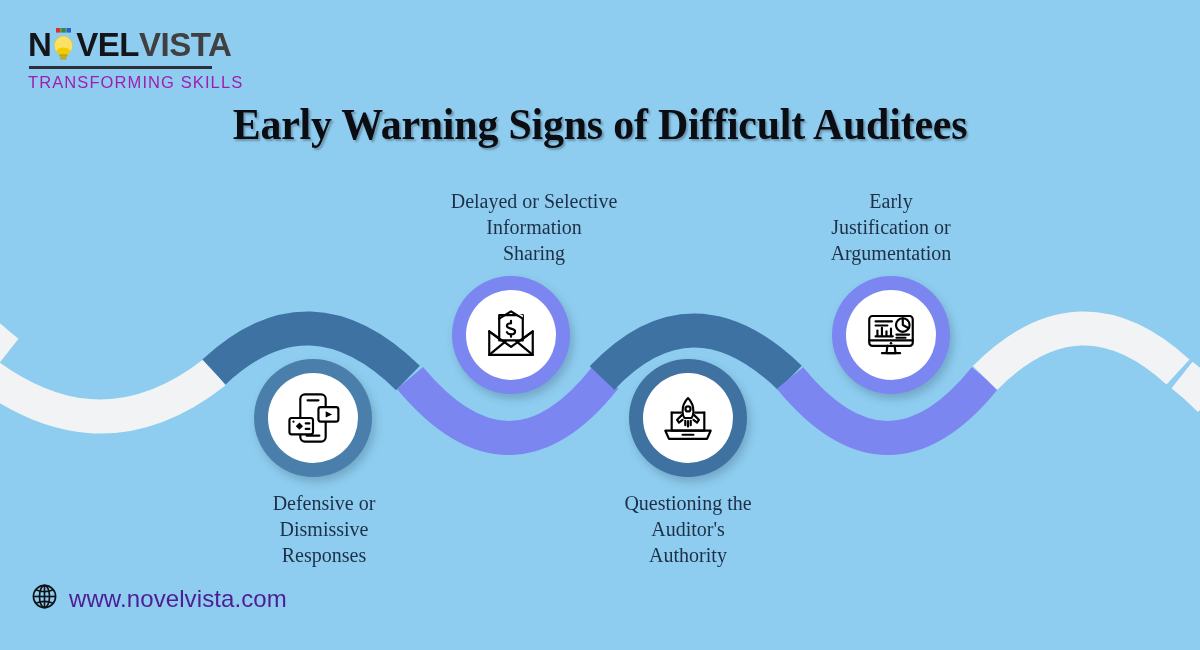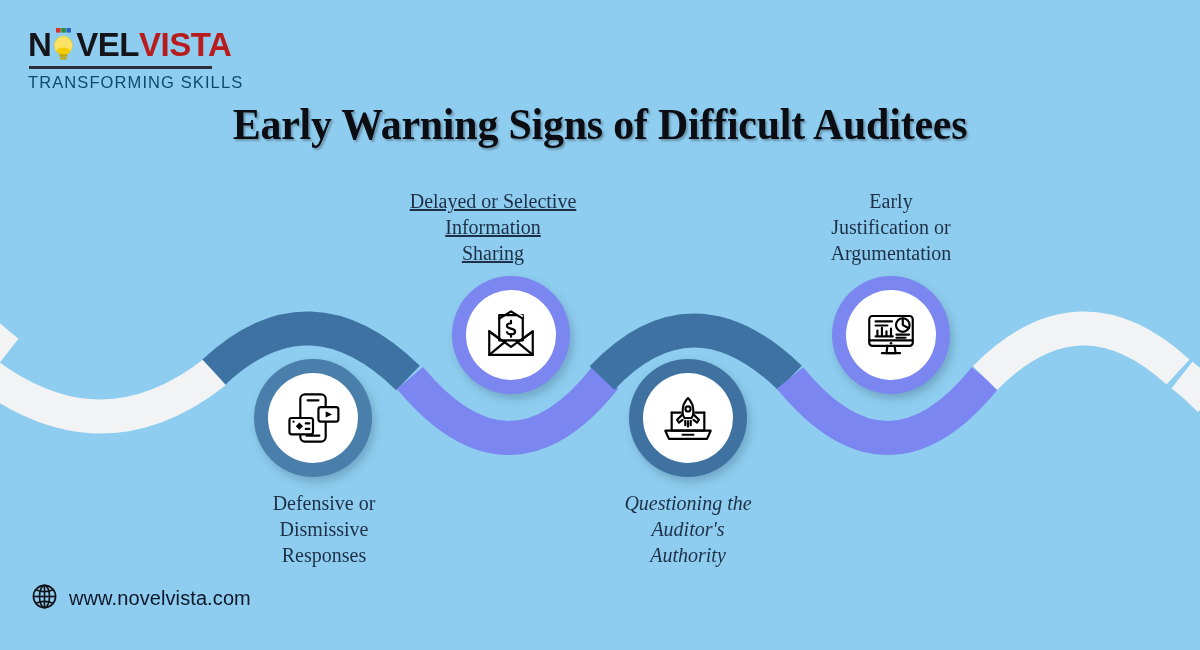--- a/index.html
+++ b/index.html
@@ -31,40 +31,40 @@
     font-family: "Liberation Sans", sans-serif;
     font-weight: bold;
     font-size: 33px;
     letter-spacing: -0.5px;
     line-height: 1;
     white-space: nowrap;
     display: flex;
     align-items: center;
   }
   .logo-n, .logo-vel { color: #14151a; }
-  .logo-vista { color: #b91c1c; }
+  .logo-vista { color: #404040; }
   .logo-bulb {
     position: relative;
     display: inline-block;
     width: 25px;
     height: 33px;
     vertical-align: middle;
   }
   .logo-underline {
     width: 183px;
     height: 3px;
     background: #2b2f3a;
     margin-top: 5px;
     margin-left: 1px;
   }
   .logo-tag {
     font-family: "Liberation Sans", sans-serif;
     font-size: 16.5px;
     letter-spacing: 1.1px;
-    color: #0c4a6e;
+    color: #a21caf;
     margin-top: 4px;
     white-space: nowrap;
   }
 
   
   #title {
     position: absolute;
     left: 0;
     top: 98px;
     width: 1200px;
@@ -121,22 +121,22 @@
   #footer {
     position: absolute;
     left: 31px;
     top: 583px;
     display: flex;
     align-items: center;
     gap: 11px;
   }
   #footer .url {
     font-family: "Liberation Sans", sans-serif;
-    font-size: 20px;
-    color: #0f172a;
+    font-size: 24px;
+    color: #4c1d95;
     letter-spacing: 0.1px;
   }
 </style>
 </head>
 <body>
 
 <div id="stage">
 
   <svg id="wave" viewBox="0 0 1200 650" xmlns="http://www.w3.org/2000/svg">
     <defs>
@@ -220,21 +220,21 @@
             <line x1="32" y1="31.4" x2="32" y2="34"></line>
             <path d="M8 28 L8 54 L56 54 L56 28 L44 37"></path>
             <path d="M8 28 L20 37"></path>
             <path d="M8 28 L32 45 L56 28"></path>
             <path d="M8 54 L26 39"></path>
             <path d="M56 54 L38 39"></path>
           </svg>
         </span>
       </div>
     </div>
-    <div class="label" style="left:383px; top:188px; width:220px;text-decoration:underline;">Delayed or Selective
+    <div class="label" style="left:424px; top:188px; width:220px;">Delayed or Selective
 Information
 Sharing</div>
   </div>
 
   <div class="node">
     <div class="ring" style="left:629px; top:359px; width:118px; height:118px; background:#3f72a0;">
       <div class="inner" style="left:14px; top:14px; width:90px; height:90px;">
         <span>
           <svg width="58" height="58" viewBox="0 0 64 64" fill="none" stroke="#000" stroke-width="2.4" stroke-linecap="round" stroke-linejoin="round" xmlns="http://www.w3.org/2000/svg">
             <path d="M14 26 L14 46 L50 46 L50 26"></path>
@@ -244,21 +244,21 @@
             <line x1="26" y1="50.5" x2="38" y2="50.5"></line>
             <path d="M32 10 c4.5 4.5 6 10 6 15 c0 3 -1 5.5 -2 7 l-8 0 c-1 -1.5 -2 -4 -2 -7 c0 -5 1.5 -10.5 6 -15 z"></path>
             <circle cx="32" cy="22" r="2.8"></circle>
             <path d="M26 28 L20 34 L22 37 L26 34"></path>
             <path d="M38 28 L44 34 L42 37 L38 34"></path>
             <path d="M29 35 L29 40 M32 35.5 L32 41.5 M35 35 L35 40"></path>
           </svg>
         </span>
       </div>
     </div>
-    <div class="label" style="left:588px; top:490px; width:200px;font-style:italic;">Questioning the
+    <div class="label" style="left:588px; top:490px; width:200px;">Questioning the
 Auditor's
 Authority</div>
   </div>
 
   <div class="node">
     <div class="ring" style="left:832px; top:276px; width:118px; height:118px; background:#7b86f0;">
       <div class="inner" style="left:14px; top:14px; width:90px; height:90px;">
         <span>
           <svg width="58" height="58" viewBox="0 0 64 64" fill="none" stroke="#000" stroke-width="2.4" stroke-linecap="round" stroke-linejoin="round" xmlns="http://www.w3.org/2000/svg">
             <rect x="8" y="11" width="48" height="33" rx="3.5"></rect>

